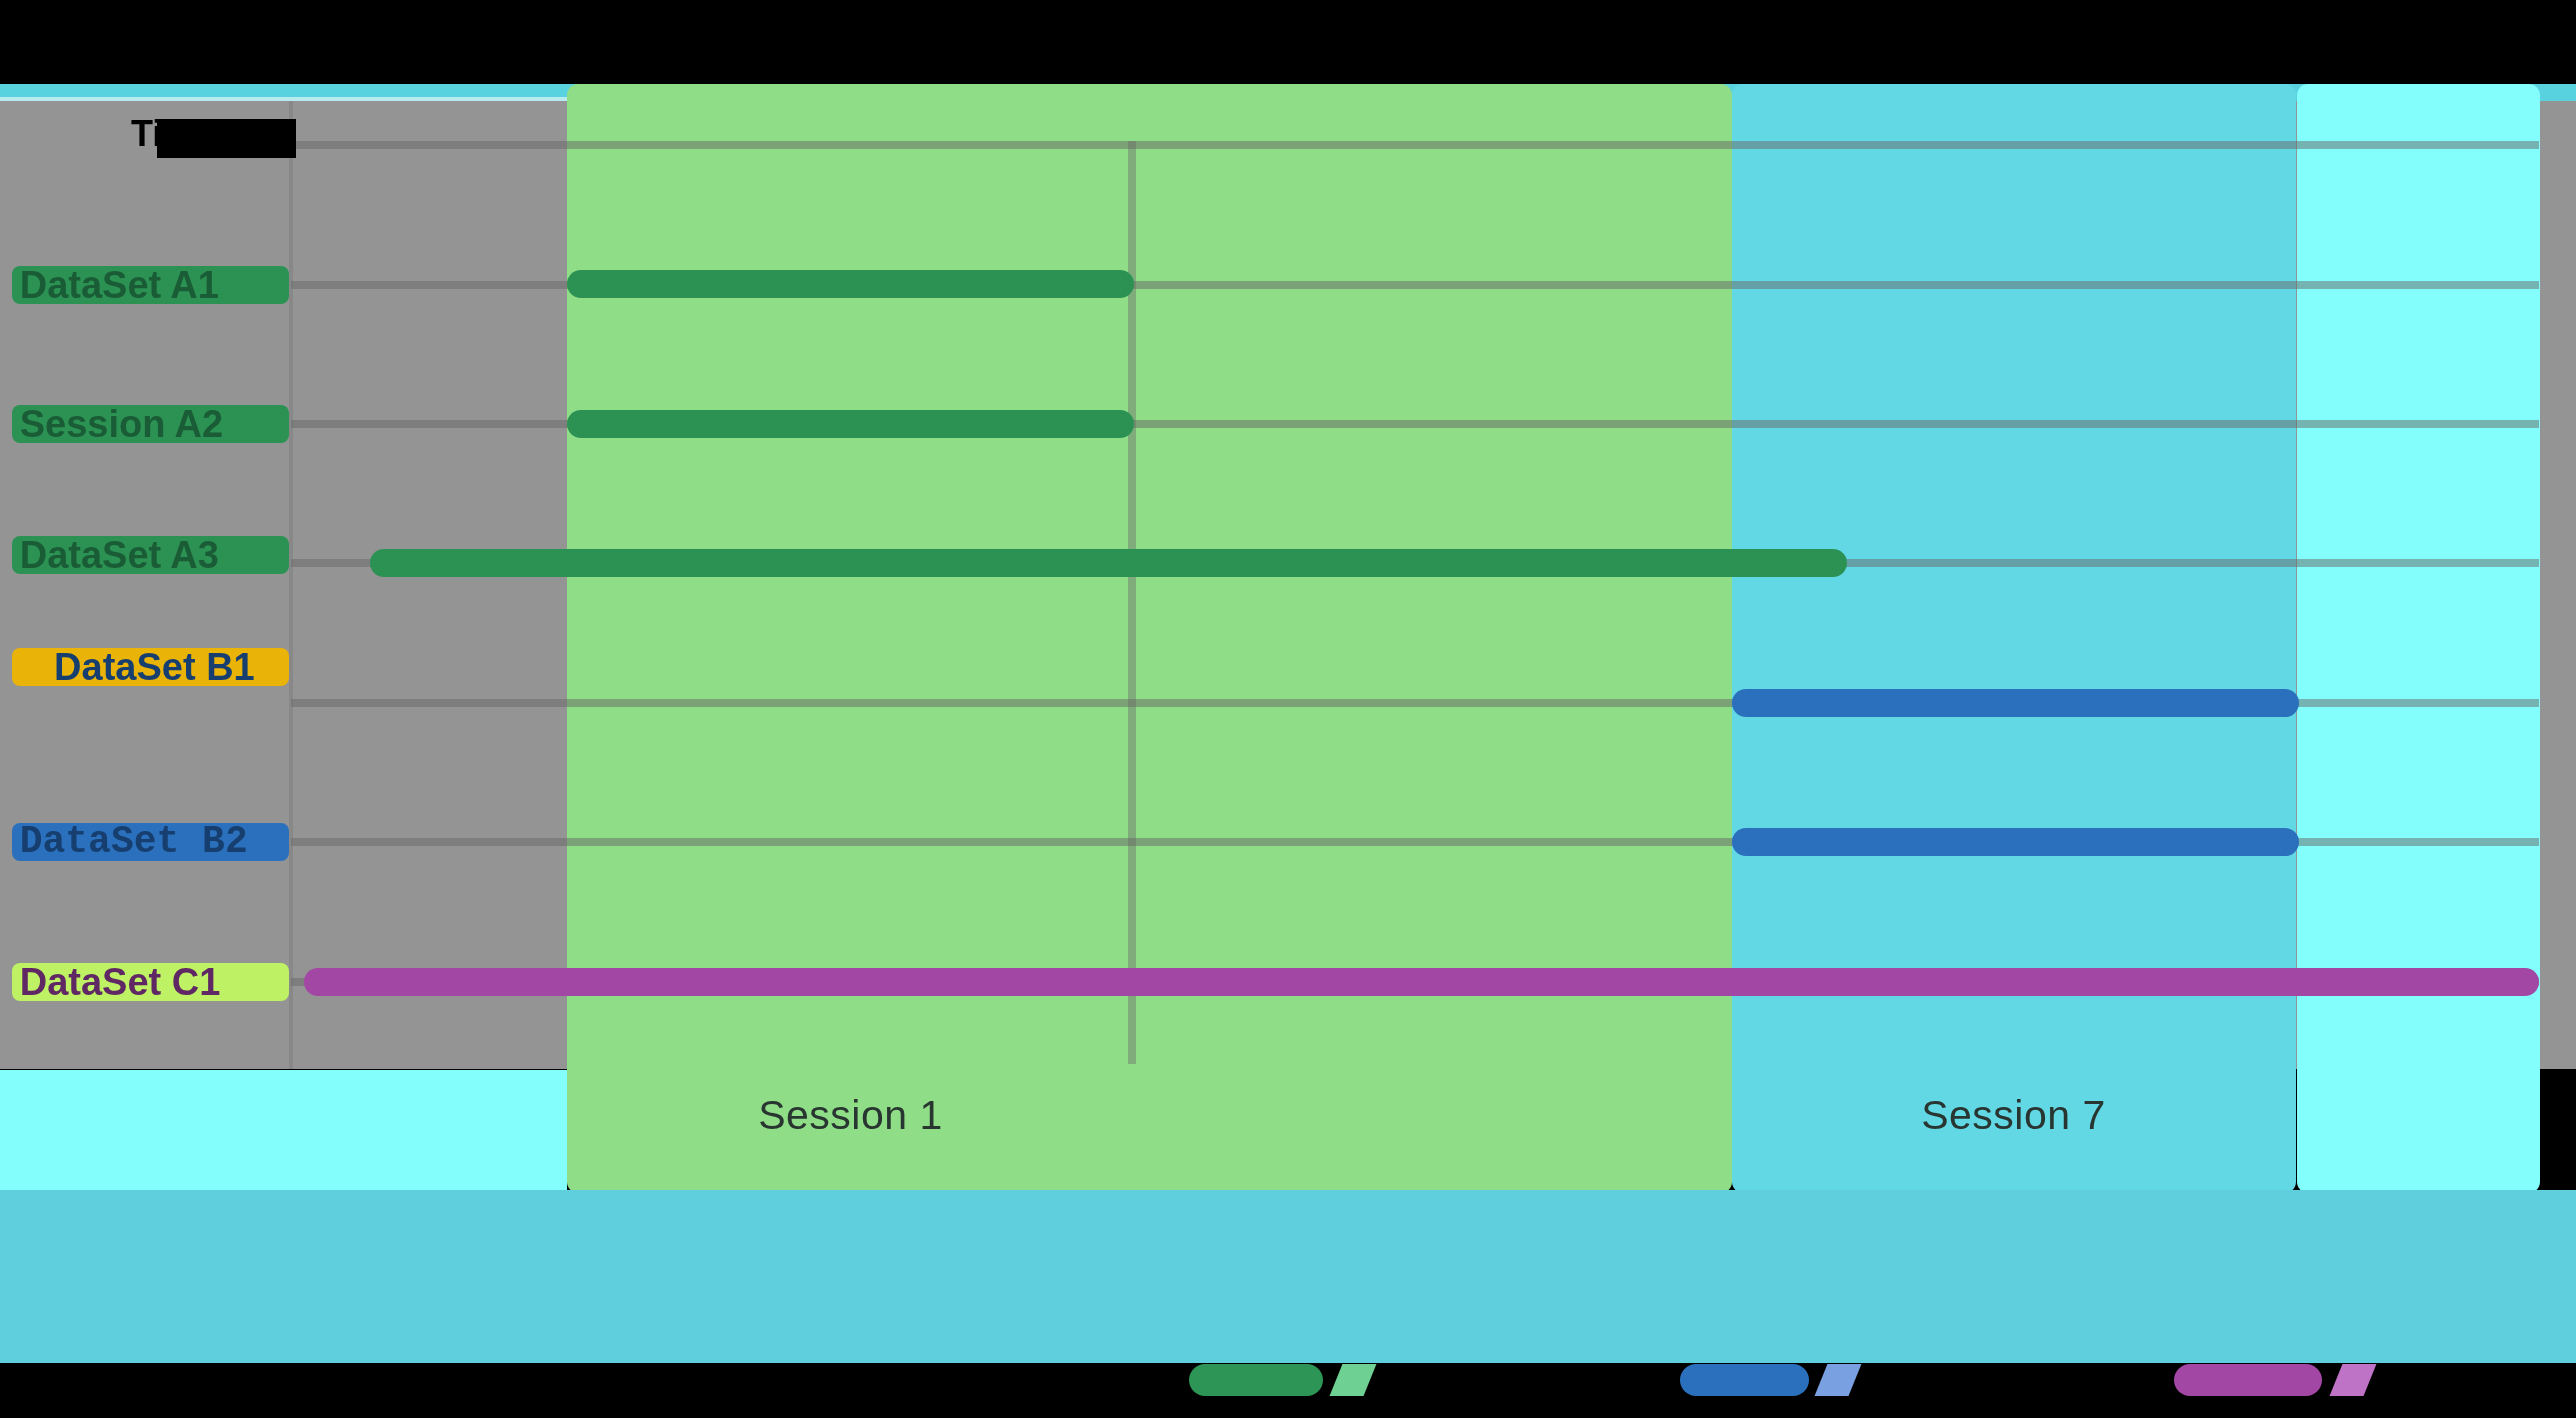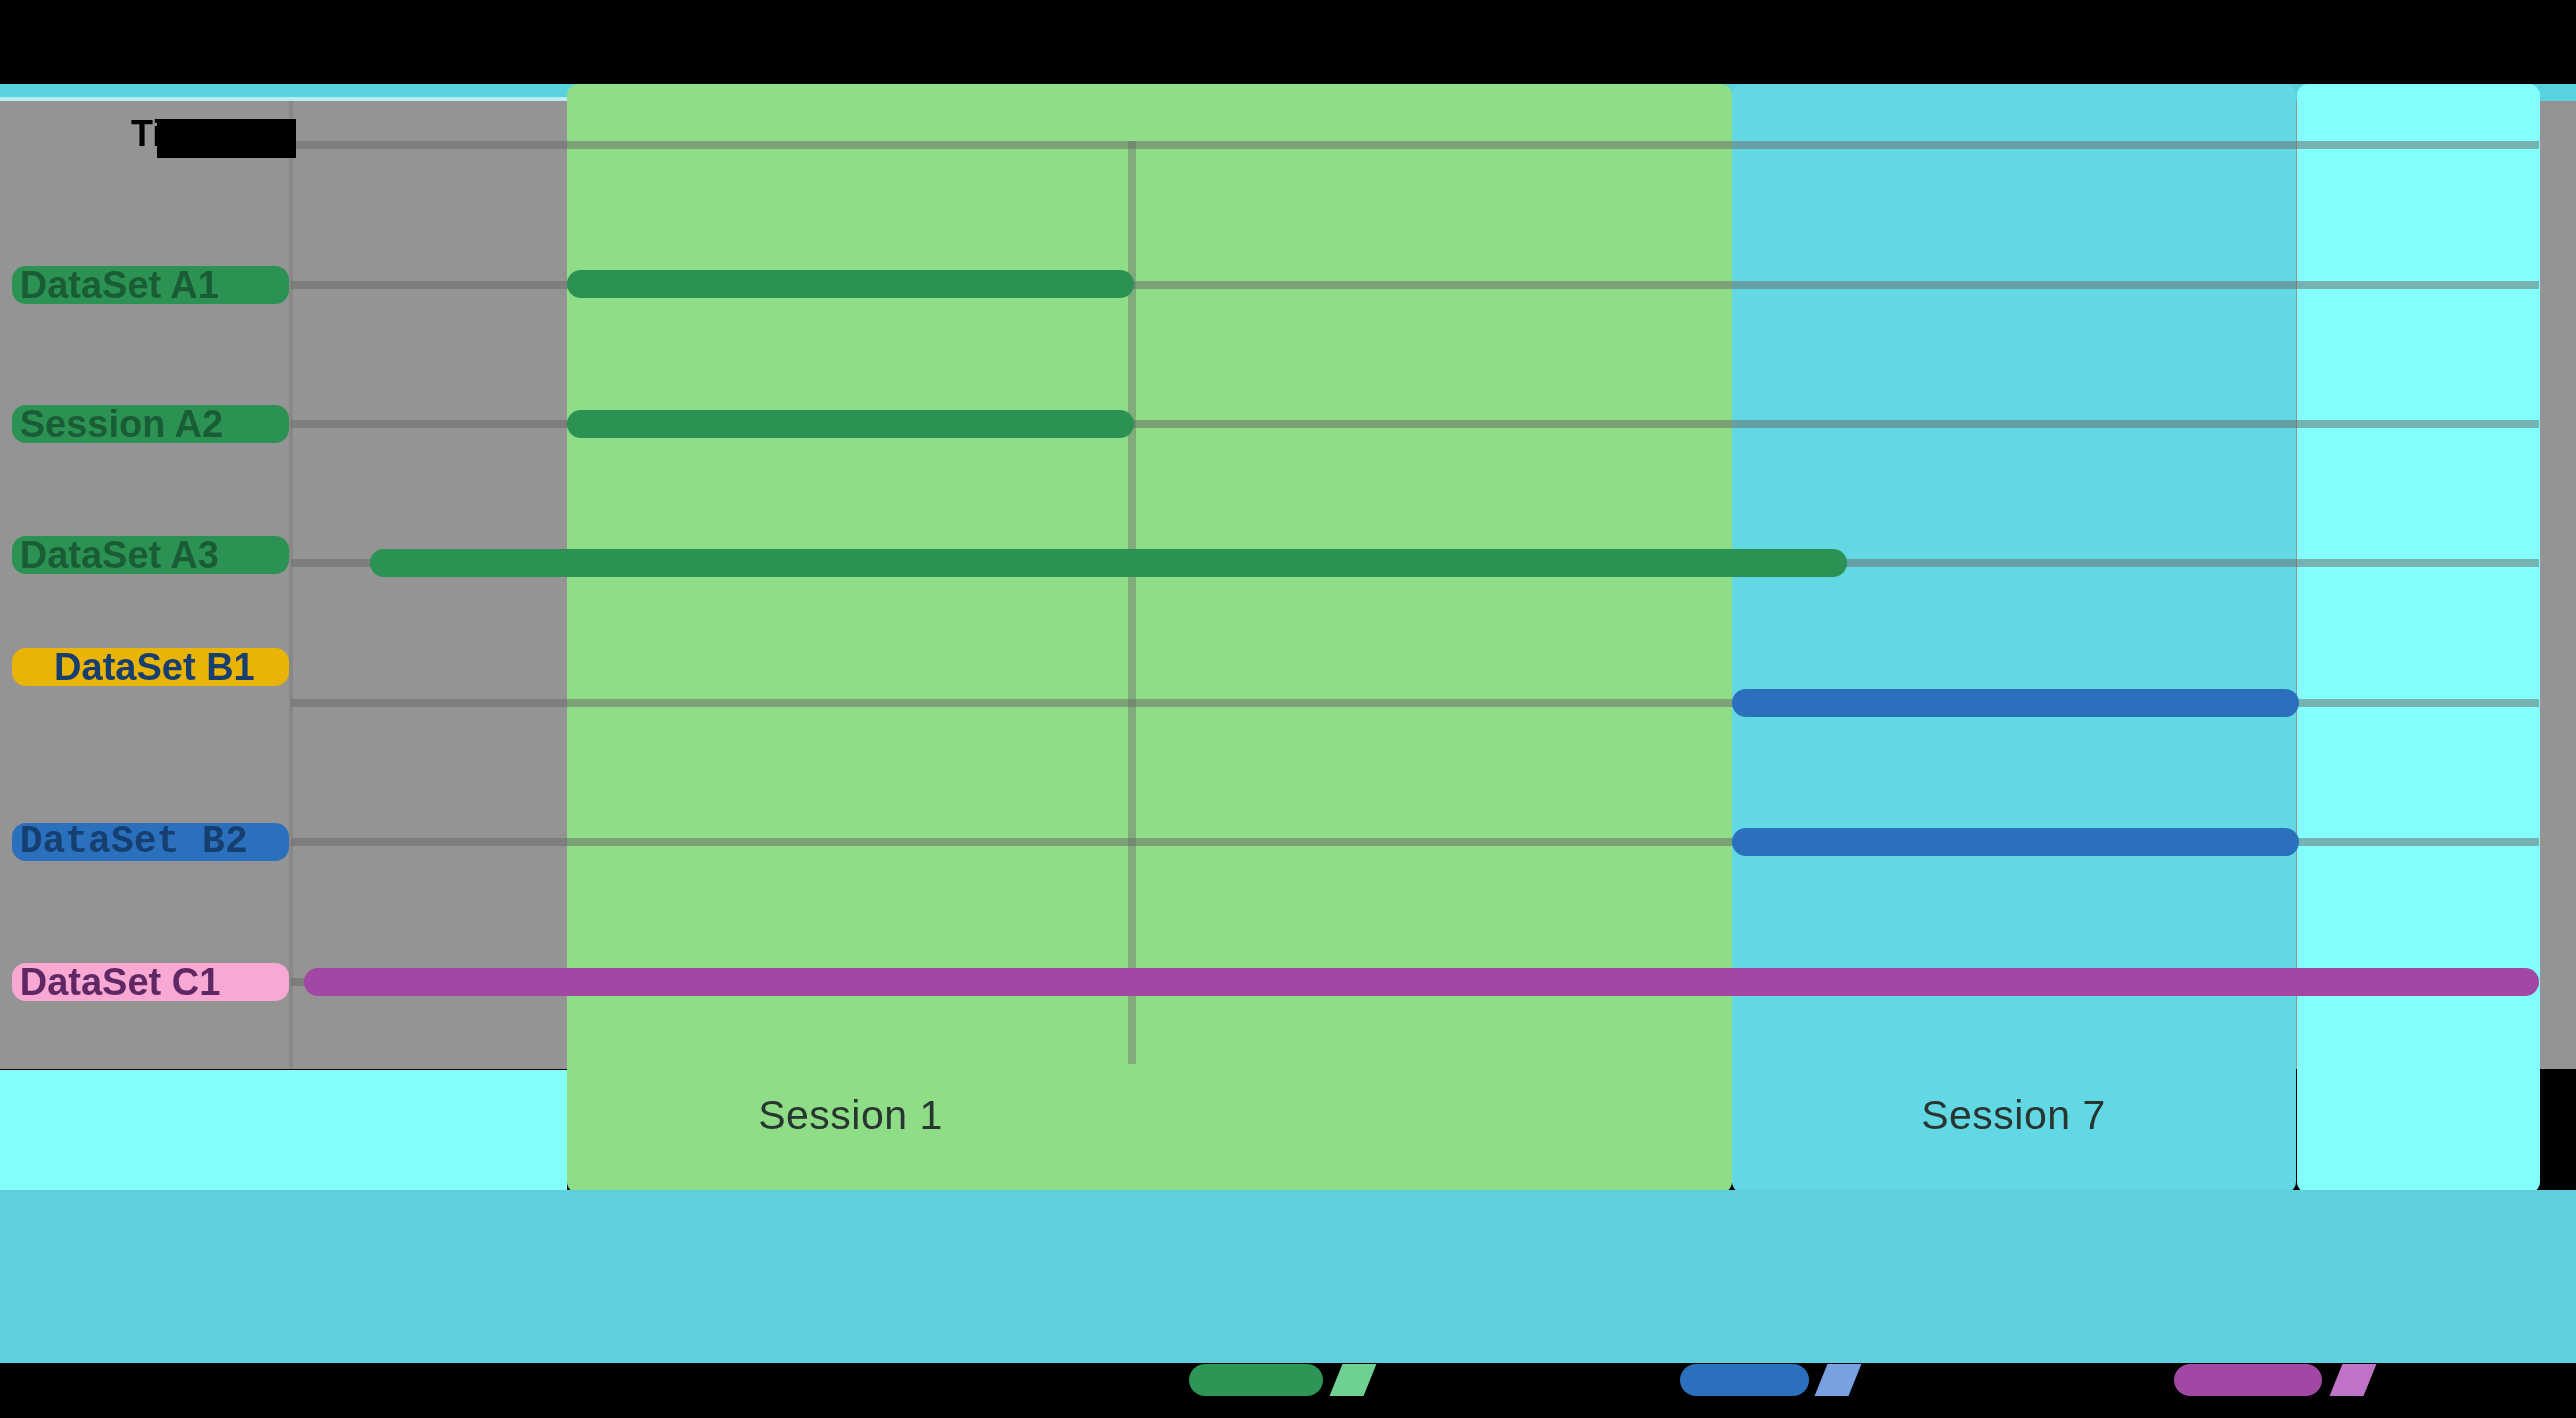--- a/index.html
+++ b/index.html
@@ -12,21 +12,21 @@
   .plot-bg{left:0;top:101px;width:2576px;height:968px;background:#949494;}
   .gutter-edge{left:289px;top:101px;width:3.8px;height:968px;background:rgba(0,0,0,0.08);}
   .left-bottom{left:0;top:1070px;width:567px;height:120px;background:#84fefc;}
   .teal-band{left:0;top:1190px;width:2576px;height:173px;background:#5fcfdd;}
   .bottombar{left:0;top:1363px;width:2576px;height:56px;background:#000;}
   .col{top:84px;height:1109px;border-radius:11.3px;}
   .session-label{top:1092px;width:563px;text-align:center;font-size:41px;font-weight:400;
                  color:#283531;letter-spacing:0.5px;}
   .hgrid{height:8.4px;background:rgba(104,104,104,0.5);}
   .vgrid{width:7.5px;background:rgba(104,104,104,0.42);}
-  .task-label{left:12.2px;width:277px;height:38px;border-radius:14px;overflow:hidden;
+  .task-label{left:12.2px;width:277px;height:38px;border-radius:8px;overflow:hidden;
               font-size:38px;font-weight:700;line-height:38px;padding-left:7.5px;
               box-sizing:border-box;white-space:nowrap;}
   .bar{height:28px;border-radius:14px;}
   .time-wrap{left:131px;top:113px;width:244px;height:47px;}
   .time-text{position:absolute;left:0;top:0;font-size:36px;font-weight:600;color:#000;}
   .time-redact{position:absolute;left:26px;top:5.6px;width:139px;height:39px;background:#000;}
   .legend-pill{top:1364px;height:32px;border-radius:16px;}
   .legend-slash{top:1364px;height:32px;width:34px;transform:skewX(-22deg);opacity:.95;}
 </style>
 </head>
@@ -65,21 +65,21 @@
       <div class="abs bar" style="left: 1732px; width: 567px; top: 689px; background: rgb(43, 112, 189);"></div>
       <div class="abs bar" style="left: 1732px; width: 567px; top: 828px; background: rgb(43, 112, 189);"></div>
       <div class="abs bar" style="left: 304px; width: 2235px; top: 968px; background: rgb(163, 71, 165);"></div>
     </div>
   <div class="abs" id="labels-layer">
       <div class="abs task-label" style="top: 266px; background: rgb(43, 146, 84); color: rgb(26, 92, 53);">DataSet A1</div>
       <div class="abs task-label" style="top: 405px; background: rgb(43, 146, 84); color: rgb(26, 92, 53);">Session A2</div>
       <div class="abs task-label" style="top: 536px; background: rgb(43, 146, 84); color: rgb(26, 92, 53);">DataSet A3</div>
       <div class="abs task-label" style="top: 648px; background: #eab308; color: rgb(22, 63, 112); text-align: center;">DataSet B1</div>
       <div class="abs task-label" style="top: 823px; background: rgb(43, 112, 189); color: rgb(22, 63, 112); font-family: Liberation Mono, monospace;">DataSet B2</div>
-      <div class="abs task-label" style="top: 963px; background: #f9a8d4; color: rgb(95, 39, 99);">DataSet C1</div>
+      <div class="abs task-label" style="top: 963px; background: #bef264; color: rgb(95, 39, 99);">DataSet C1</div>
     </div>
   <div class="abs" id="session-labels-layer">
       <div class="abs session-label" style="left: 569px;">Session 1</div>
       <div class="abs session-label" style="left: 1732px;">Session 7</div>
     </div>
 
   <div class="abs time-wrap">
     <span class="time-text">Time</span>
     <span class="time-redact"></span>
   </div>

